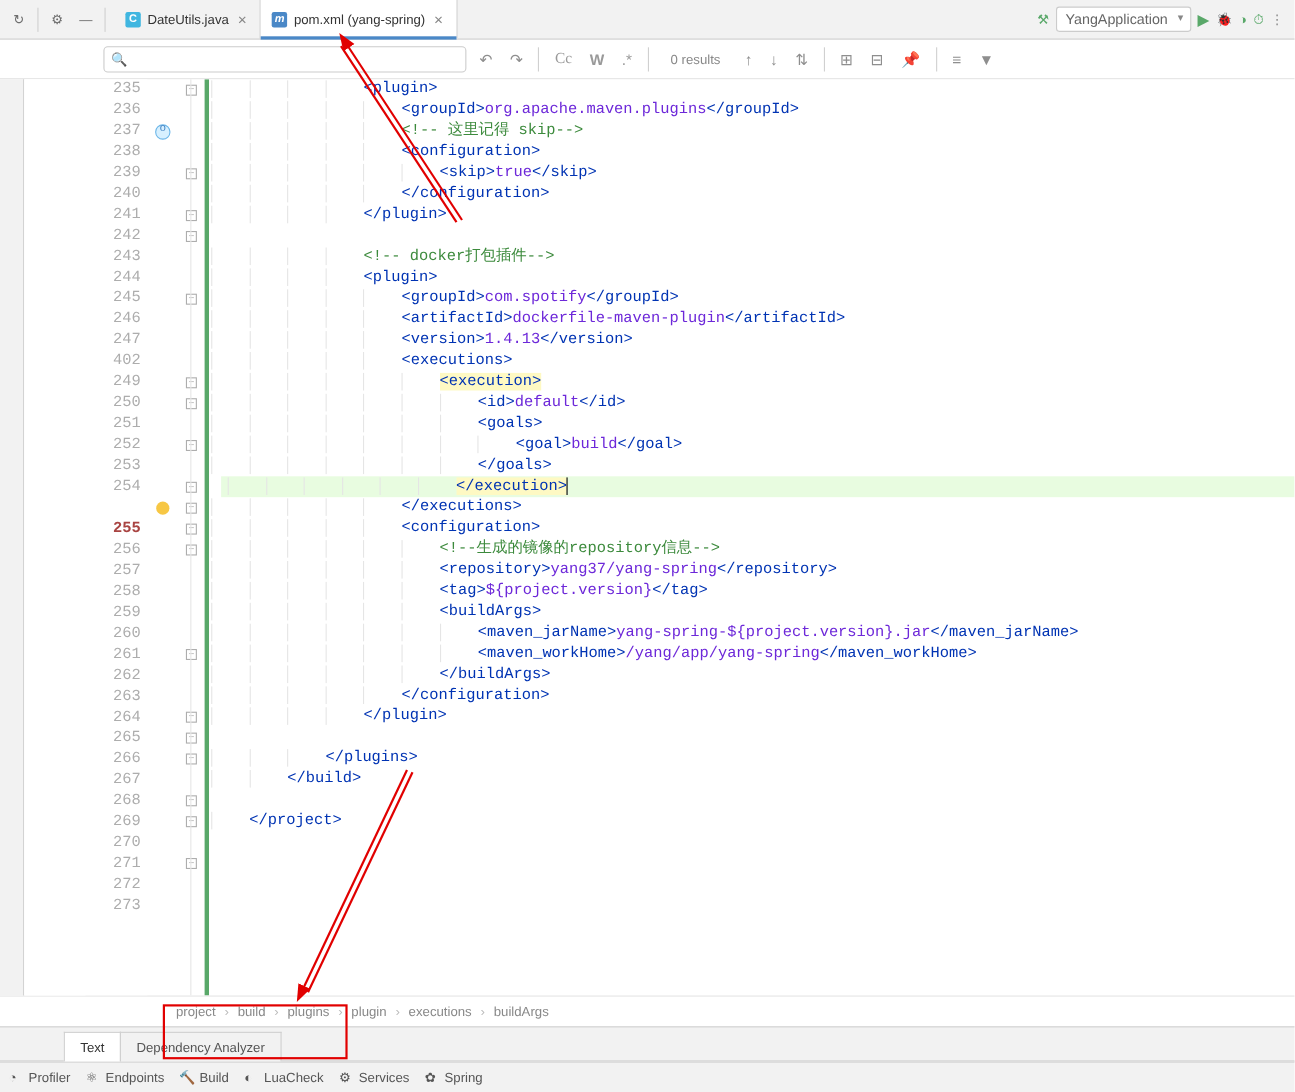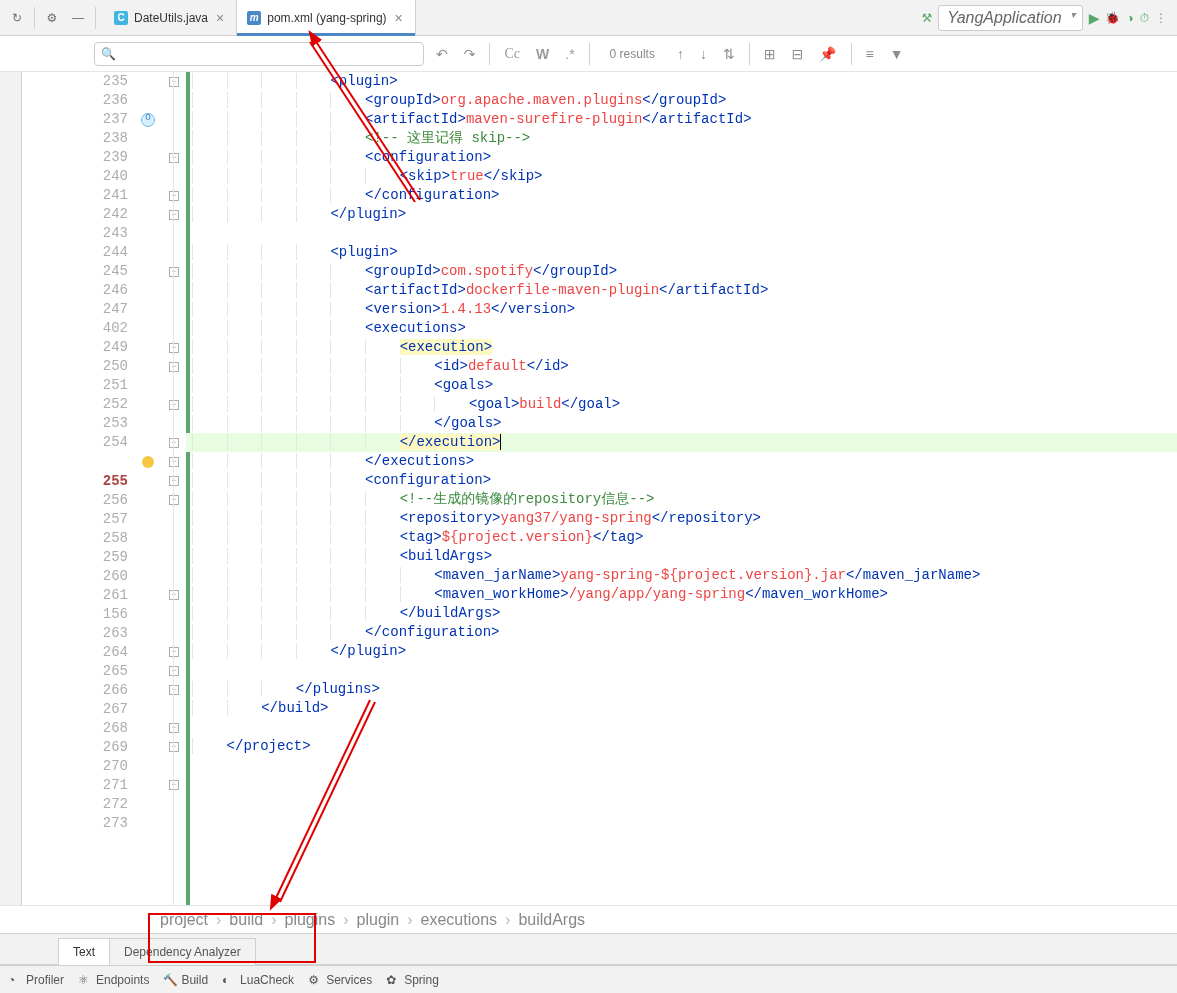--- a/index.html
+++ b/index.html
@@ -11,21 +11,21 @@
 .tabs { display: flex; height: 100%; }
 .tab { display: flex; align-items: center; padding: 0 10px; border-right: 1px solid #d0d0d0; position: relative; gap: 6px; }
 .tab.active { background: #fff; }
 .tab.active::after { content: ""; position: absolute; left: 0; right: 0; bottom: -1px; height: 3px; background: #4a88c7; }
 .tab-icon { width: 14px; height: 14px; display: inline-flex; align-items: center; justify-content: center; font-size: 10px; font-weight: bold; color: #fff; border-radius: 2px; }
 .tab-icon.c { background: #40b6e0; }
 .tab-icon.m { background: #4a88c7; font-style: italic; }
 .tab-label { font-size: 12px; color: #333; }
 .tab-close { color: #888; font-size: 14px; padding: 0 2px; }
 .run-area { margin-left: auto; display: flex; align-items: center; gap: 6px; padding-right: 10px; }
-.run-config { border: 1px solid #ccc; border-radius: 3px; padding: 3px 20px 3px 8px; background: #fff; position: relative; font-size: 16px; color: #666; font-style: italic; }
+.run-config { border: 1px solid #ccc; border-radius: 3px; padding: 3px 20px 3px 8px; background: #fff; position: relative; font-size: 13px; color: #666; }
 .run-config::after { content: "▾"; position: absolute; right: 6px; top: 3px; color: #888; font-size: 10px; }
 .run-btn { color: #59a869; font-size: 14px; }
 .bug-btn { color: #59a869; }
 .search-bar { height: 36px; border-bottom: 1px solid #e5e5e5; display: flex; align-items: center; padding: 0 8px; gap: 8px; }
 .sb-left-gap { width: 78px; }
 .search-input { flex: 0 0 330px; display: flex; align-items: center; border: 1px solid #ccc; border-radius: 4px; padding: 2px 6px; height: 24px; }
 .search-input input { border: none; outline: none; width: 100%; font-size: 12px; }
 .sb-icon { color: #8e8e8e; padding: 0 4px; font-size: 14px; }
 .sb-cc { font-family: Georgia, serif; color: #999; }
 .sb-w { color: #999; font-weight: bold; }
@@ -41,30 +41,30 @@
 .fold-col .fm { height: 19px; display: flex; align-items: center; justify-content: center; }
 .fm-box { width: 10px; height: 10px; border: 1px solid #adadad; font-size: 9px; line-height: 8px; text-align: center; color: #adadad; background: #fff; }
 .fold-col::before { content: ""; position: absolute; left: 11px; top: 0; bottom: 0; width: 1px; background: #e5e5e5; }
 .icon-col { width: 28px; }
 .icon-col .ic { height: 19px; display: flex; align-items: center; justify-content: center; }
 .circle-o { width: 14px; height: 14px; border-radius: 50%; background: #d7f0ff; border: 1px solid #6cb6e8; position: relative; }
 .circle-o::after { content: "o"; position: absolute; top: -2px; left: 3px; font-size: 10px; color: #4a88c7; }
 .bulb { width: 12px; height: 12px; border-radius: 50%; background: #f7c744; }
 .code-area { flex: 1; position: relative; }
 .code-line { height: 19px; line-height: 19px; white-space: pre; position: relative; }
-.code-line.cur { background: #e8fce0; }
+.code-line.cur { background: #e8fce0; margin-left: 15px; }
 .lmargin { position: absolute; left: 0; top: 0; bottom: 0; width: 4px; background: #59a869; }
 .code-area .lmargin-wrap { padding-left: 6px; }
 .tag { color: #0033b3; }
-.txt { color: #ef4444; }
+.txt { color: #6d28d9; }
 .comment-cn { color: #3c8a3c; }
 .hl { background: #fef9c3; }
 .caret { border-right: 1px solid #000; }
 .indent { border-left: 1px solid #e5e5e5; }
-.breadcrumb { height: 28px; border-top: 1px solid #e5e5e5; display: flex; align-items: center; padding-left: 160px; color: #888; gap: 8px; font-size: 16px; }
+.breadcrumb { height: 28px; border-top: 1px solid #e5e5e5; display: flex; align-items: center; padding-left: 160px; color: #888; gap: 8px; font-size: 12px; }
 .bc-sep { color: #bbb; }
 .view-tabs { height: 32px; border-top: 1px solid #d0d0d0; border-bottom: 1px solid #d0d0d0; display: flex; align-items: flex-end; padding-left: 58px; background: #f2f2f2; }
 .vtab { padding: 6px 14px; border: 1px solid #d0d0d0; border-bottom: none; background: #fff; margin-right: -1px; font-size: 12px; position: relative; top: 1px; }
 .vtab.inactive { background: #f2f2f2; color: #555; text-align: center; }
 .bottom-bar { height: 28px; display: flex; align-items: center; background: #f2f2f2; border-top: 1px solid #d0d0d0; padding: 0 8px; gap: 14px; font-size: 12px; color: #555; }
 .bb-item { display: flex; align-items: center; gap: 4px; }
 .bb-icon { width: 14px; height: 14px; display: inline-block; }
 .red-box { position: absolute; border: 2px solid #e10000; pointer-events: none; }
 svg.arrow-svg { position: absolute; pointer-events: none; overflow: visible; }
 </style>
@@ -153,21 +153,21 @@
         <div class="ln">252</div>
         <div class="ln">253</div>
         <div class="ln">254</div>
         <div class="ln cur">255</div>
         <div class="ln">256</div>
         <div class="ln">257</div>
         <div class="ln">258</div>
         <div class="ln">259</div>
         <div class="ln">260</div>
         <div class="ln">261</div>
-        <div class="ln">156</div>
+        <div class="ln">262</div>
         <div class="ln">263</div>
         <div class="ln">264</div>
         <div class="ln">265</div>
         <div class="ln">266</div>
         <div class="ln">267</div>
         <div class="ln">268</div>
         <div class="ln">269</div>
         <div class="ln">270</div>
         <div class="ln">271</div>
         <div class="ln">272</div>
@@ -294,27 +294,27 @@
         <div class="fm"></div>
         <div class="fm">
           <div class="fm-box">−</div>
         </div>
         <div class="fm"></div>
       </div>
     <div class="code-area" id="code">
       <div class="lmargin"></div>
     <div class="code-line lmargin-wrap"><span class="indent">    </span><span class="indent">    </span><span class="indent">    </span><span class="indent">    </span><span class="tag">&lt;plugin&gt;</span></div>
         <div class="code-line lmargin-wrap"><span class="indent">    </span><span class="indent">    </span><span class="indent">    </span><span class="indent">    </span><span class="indent">    </span><span class="tag">&lt;groupId&gt;</span><span class="txt">org.apache.maven.plugins</span><span class="tag">&lt;/groupId&gt;</span></div>
-        <div class="code-line lmargin-wrap"><span class="indent">    </span><span class="indent">    </span><span class="indent">    </span><span class="indent">    </span><span class="indent">    </span><span class="tag">&lt;artifactId&gt;</span><span class="txt">maven-surefire-plugin</span><span class="tag">&lt;/artifactId&gt;</span></div>
         <div class="code-line lmargin-wrap"><span class="indent">    </span><span class="indent">    </span><span class="indent">    </span><span class="indent">    </span><span class="indent">    </span><span class="comment-cn">&lt;!-- 这里记得 skip--&gt;</span></div>
         <div class="code-line lmargin-wrap"><span class="indent">    </span><span class="indent">    </span><span class="indent">    </span><span class="indent">    </span><span class="indent">    </span><span class="tag">&lt;configuration&gt;</span></div>
         <div class="code-line lmargin-wrap"><span class="indent">    </span><span class="indent">    </span><span class="indent">    </span><span class="indent">    </span><span class="indent">    </span><span class="indent">    </span><span class="tag">&lt;skip&gt;</span><span class="txt">true</span><span class="tag">&lt;/skip&gt;</span></div>
         <div class="code-line lmargin-wrap"><span class="indent">    </span><span class="indent">    </span><span class="indent">    </span><span class="indent">    </span><span class="indent">    </span><span class="tag">&lt;/configuration&gt;</span></div>
         <div class="code-line lmargin-wrap"><span class="indent">    </span><span class="indent">    </span><span class="indent">    </span><span class="indent">    </span><span class="tag">&lt;/plugin&gt;</span></div>
         <div class="code-line lmargin-wrap"></div>
+        <div class="code-line lmargin-wrap"><span class="indent">    </span><span class="indent">    </span><span class="indent">    </span><span class="indent">    </span><span class="comment-cn">&lt;!-- docker打包插件--&gt;</span></div>
         <div class="code-line lmargin-wrap"><span class="indent">    </span><span class="indent">    </span><span class="indent">    </span><span class="indent">    </span><span class="tag">&lt;plugin&gt;</span></div>
         <div class="code-line lmargin-wrap"><span class="indent">    </span><span class="indent">    </span><span class="indent">    </span><span class="indent">    </span><span class="indent">    </span><span class="tag">&lt;groupId&gt;</span><span class="txt">com.spotify</span><span class="tag">&lt;/groupId&gt;</span></div>
         <div class="code-line lmargin-wrap"><span class="indent">    </span><span class="indent">    </span><span class="indent">    </span><span class="indent">    </span><span class="indent">    </span><span class="tag">&lt;artifactId&gt;</span><span class="txt">dockerfile-maven-plugin</span><span class="tag">&lt;/artifactId&gt;</span></div>
         <div class="code-line lmargin-wrap"><span class="indent">    </span><span class="indent">    </span><span class="indent">    </span><span class="indent">    </span><span class="indent">    </span><span class="tag">&lt;version&gt;</span><span class="txt">1.4.13</span><span class="tag">&lt;/version&gt;</span></div>
         <div class="code-line lmargin-wrap"><span class="indent">    </span><span class="indent">    </span><span class="indent">    </span><span class="indent">    </span><span class="indent">    </span><span class="tag">&lt;executions&gt;</span></div>
         <div class="code-line lmargin-wrap"><span class="indent">    </span><span class="indent">    </span><span class="indent">    </span><span class="indent">    </span><span class="indent">    </span><span class="indent">    </span><span class="tag hl">&lt;execution&gt;</span></div>
         <div class="code-line lmargin-wrap"><span class="indent">    </span><span class="indent">    </span><span class="indent">    </span><span class="indent">    </span><span class="indent">    </span><span class="indent">    </span><span class="indent">    </span><span class="tag">&lt;id&gt;</span><span class="txt">default</span><span class="tag">&lt;/id&gt;</span></div>
         <div class="code-line lmargin-wrap"><span class="indent">    </span><span class="indent">    </span><span class="indent">    </span><span class="indent">    </span><span class="indent">    </span><span class="indent">    </span><span class="indent">    </span><span class="tag">&lt;goals&gt;</span></div>
         <div class="code-line lmargin-wrap"><span class="indent">    </span><span class="indent">    </span><span class="indent">    </span><span class="indent">    </span><span class="indent">    </span><span class="indent">    </span><span class="indent">    </span><span class="indent">    </span><span class="tag">&lt;goal&gt;</span><span class="txt">build</span><span class="tag">&lt;/goal&gt;</span></div>
         <div class="code-line lmargin-wrap"><span class="indent">    </span><span class="indent">    </span><span class="indent">    </span><span class="indent">    </span><span class="indent">    </span><span class="indent">    </span><span class="indent">    </span><span class="tag">&lt;/goals&gt;</span></div>

